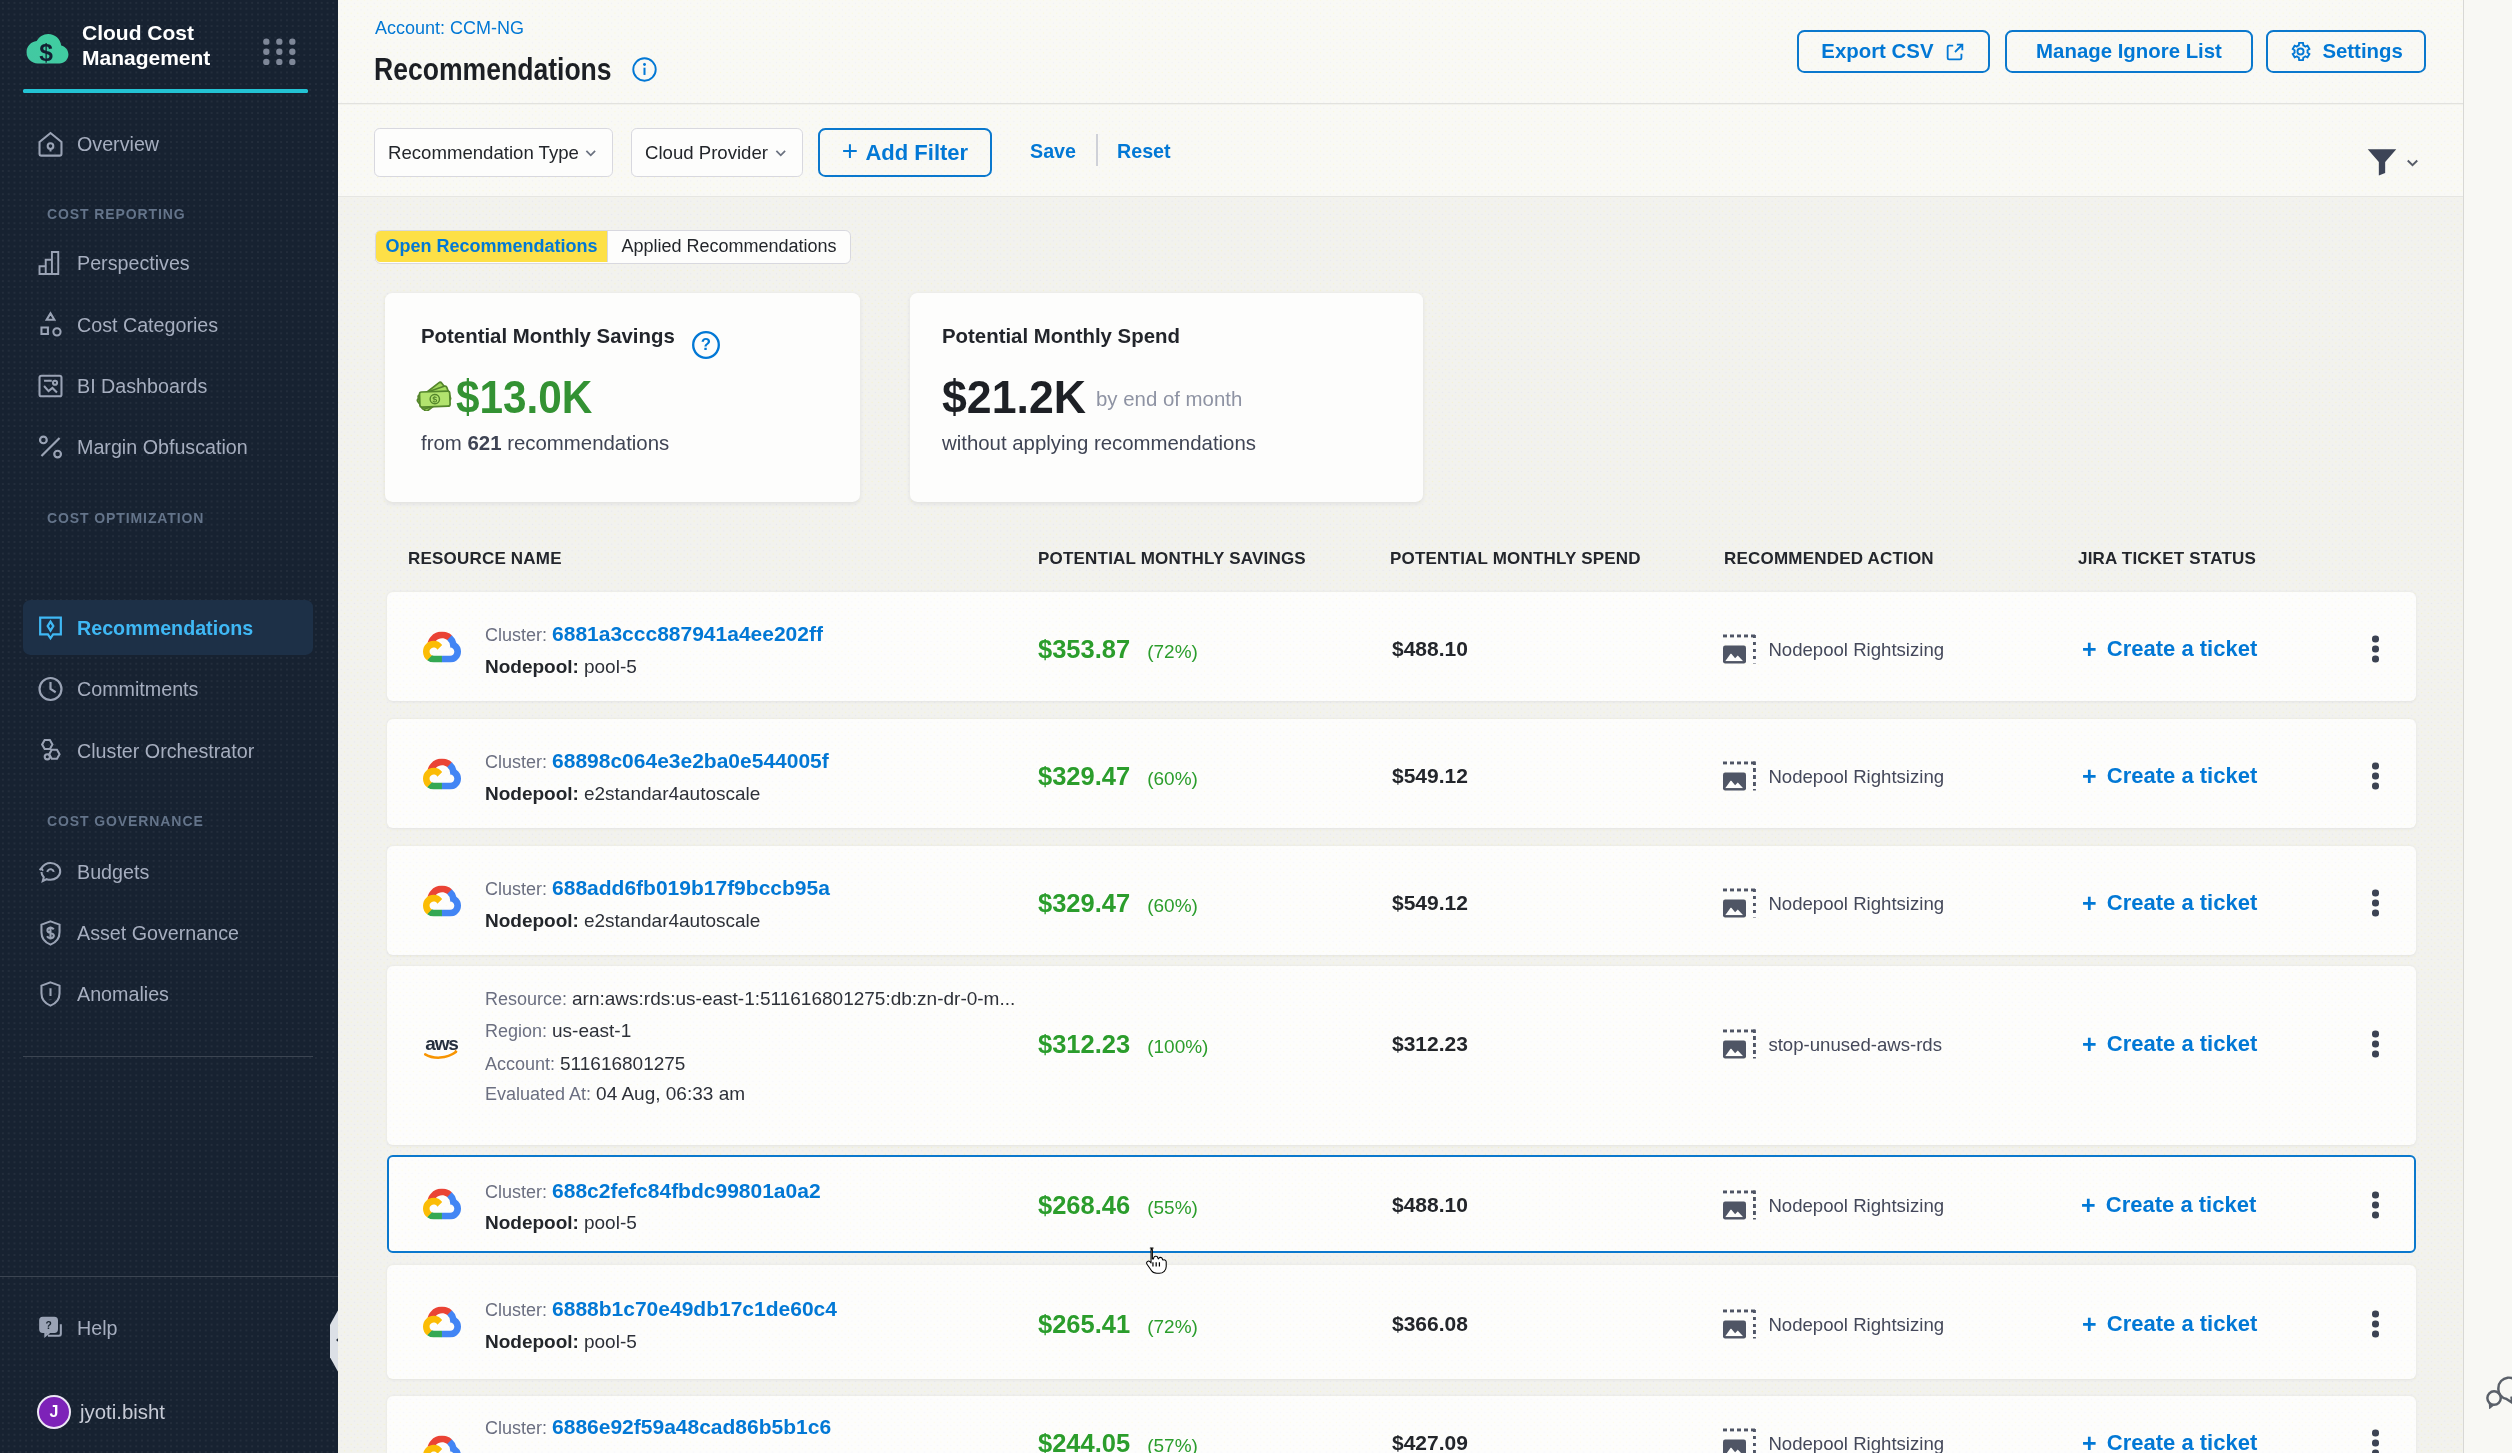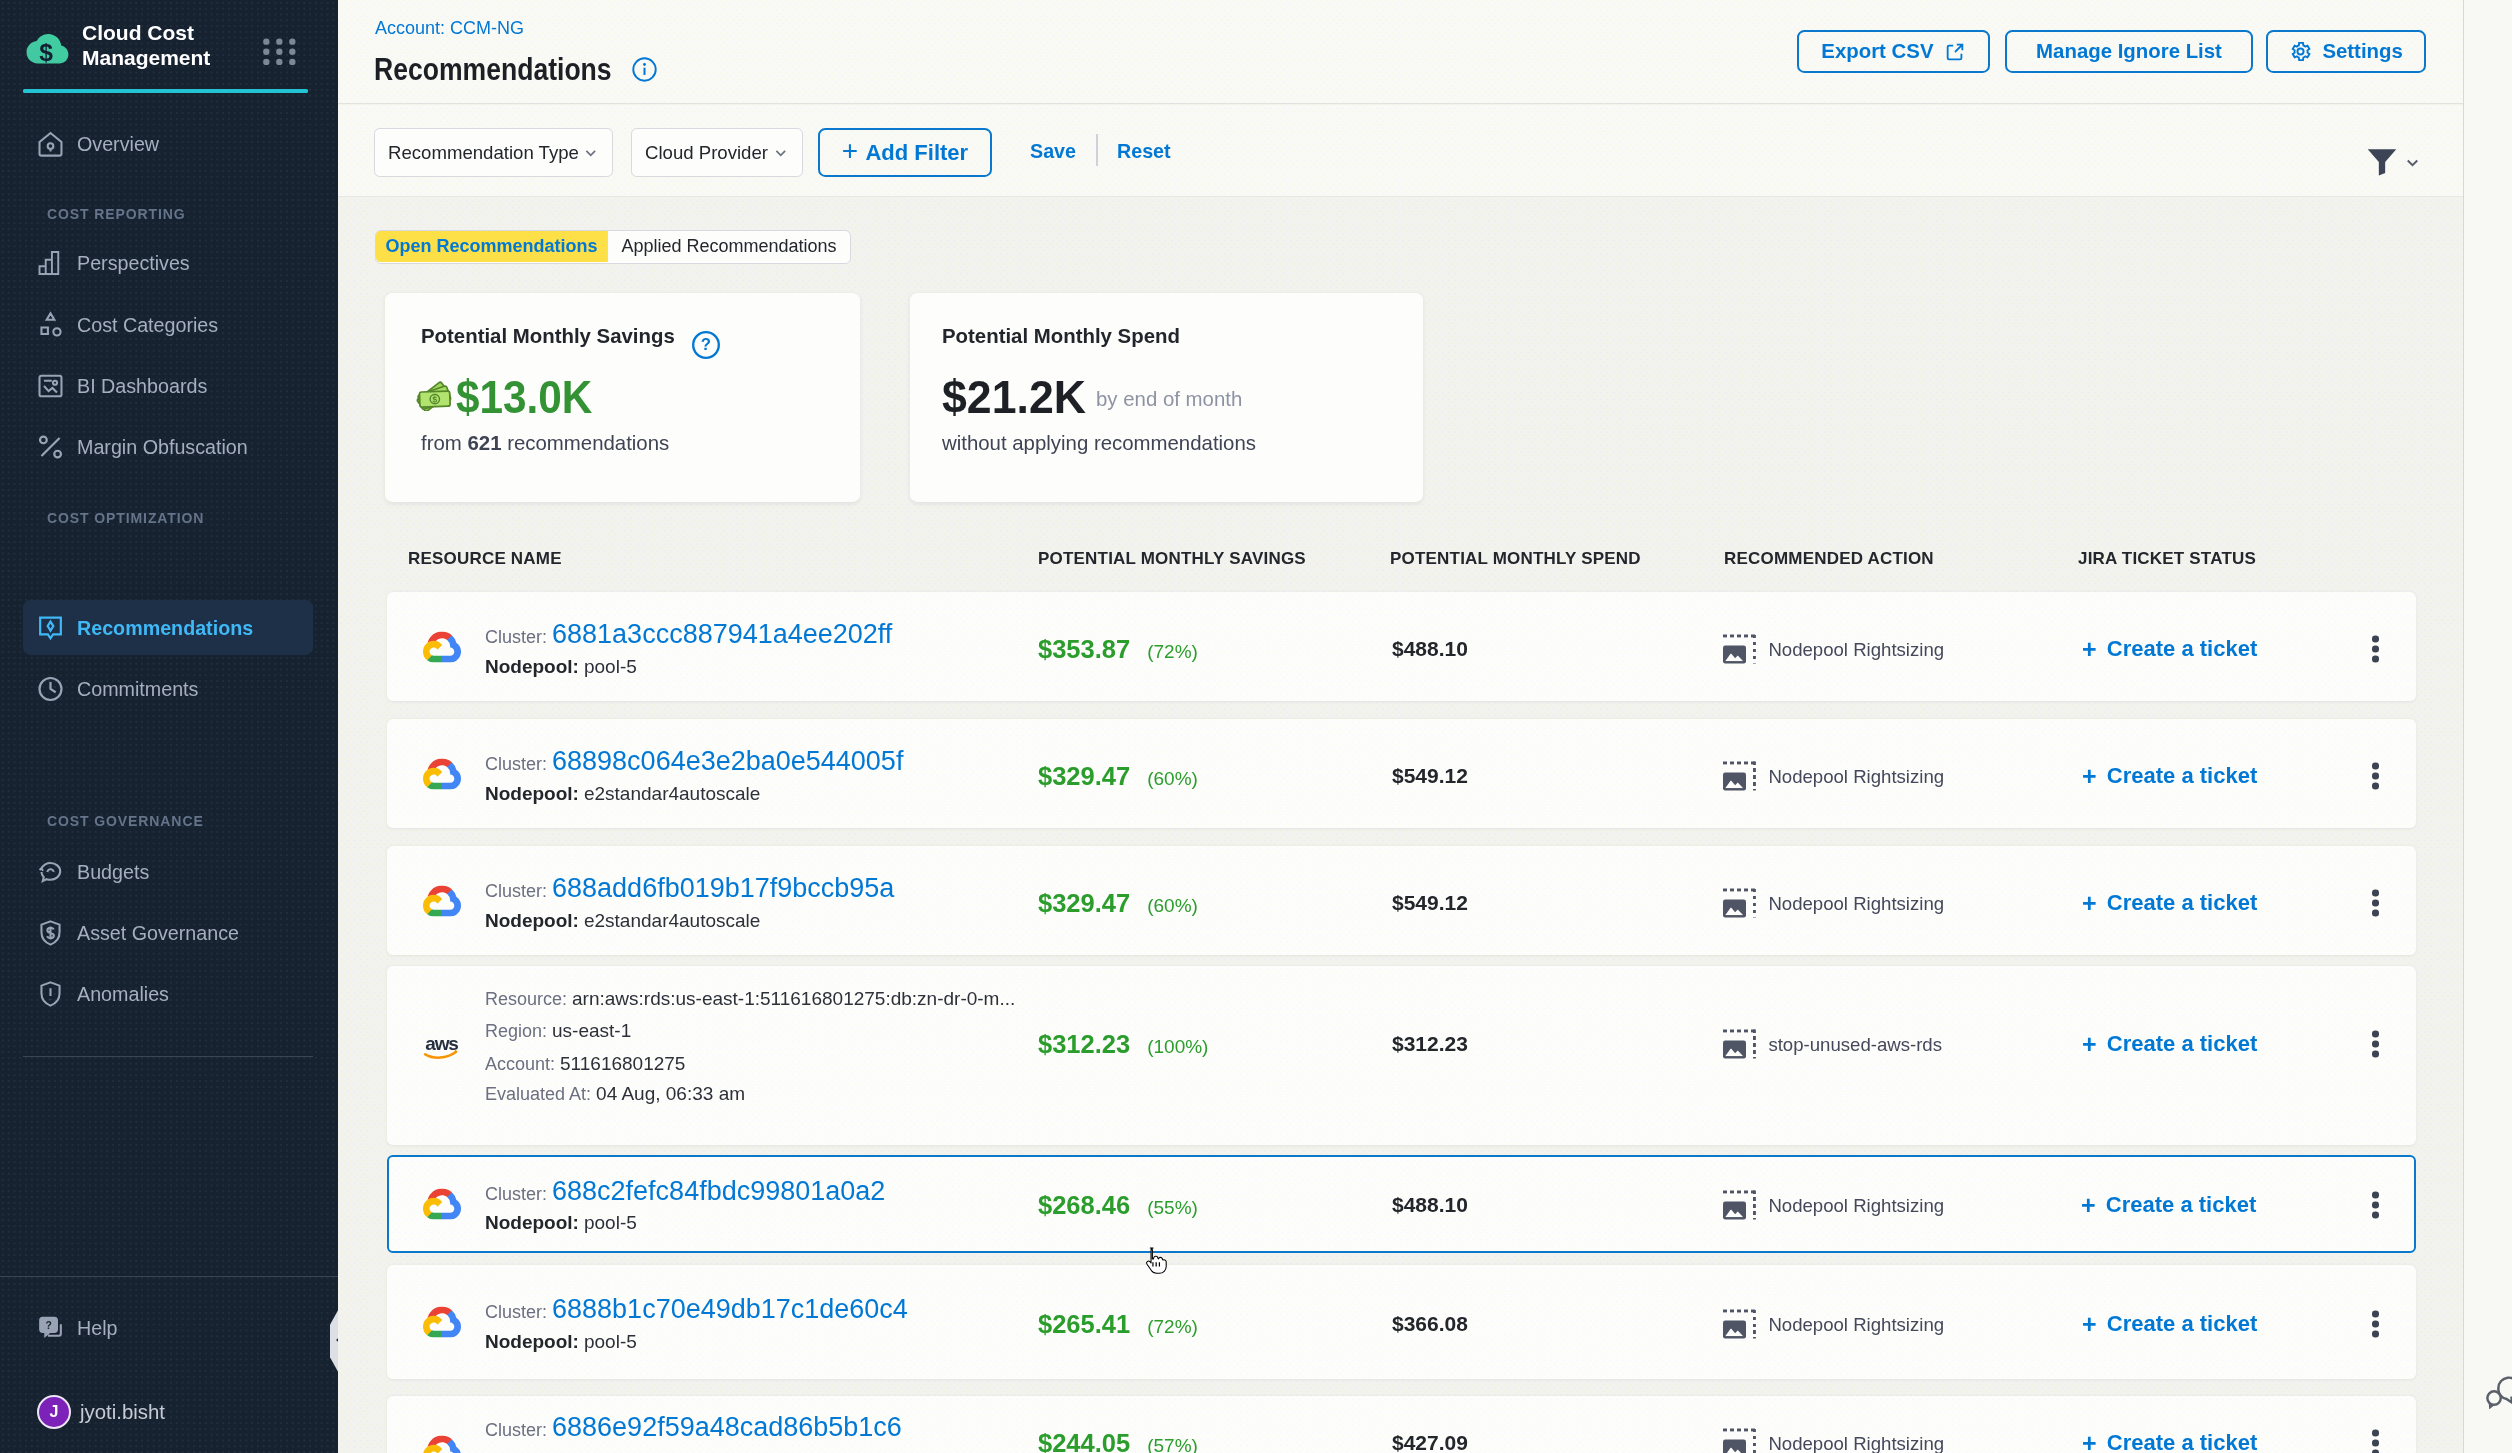--- a/index.html
+++ b/index.html
@@ -31,21 +31,21 @@
 .btn { position:absolute; border:2.2px solid #0a78cd; border-radius:7.3px; background:transparent;
   color:#0278d5; font-weight:bold; font-size:20.4px; display:flex; align-items:center; justify-content:center; gap:10.2px; white-space:nowrap;}
 .sel { position:absolute; background:#fdfdfc; border:1.5px solid #d8d8df; border-radius:5.8px;
   display:flex; align-items:center; font-size:18.6px; color:#23262b; padding:0 13px; justify-content:space-between; white-space:nowrap;}
 .card { position:absolute; background:#fdfdfc; border-radius:7.3px; box-shadow:0 1.5px 4.4px rgba(40,41,61,0.08); }
 .thead { position:absolute; font-size:17px; font-weight:bold; color:#23262c; letter-spacing:0.2px; white-space:nowrap; }
 .row { position:absolute; left:387px; width:2029px; background:#fdfdfc; border-radius:5.8px; box-shadow:0 0.7px 2.9px rgba(40,41,61,0.07); background-image:radial-gradient(rgba(120,120,255,0.05) 0.7px, transparent 1px),radial-gradient(rgba(255,225,0,0.08) 0.7px, transparent 1px); background-size:6.6px 6.6px; background-position:0 0,3.3px 3.3px; }
 .rowline { position:absolute; left:98px; font-size:18px; color:#6b6f80; white-space:nowrap; transform:translateY(-50%); }
 .rowline b.k { color:#23262b; font-weight:bold; font-size:19px; }
 .rowline .v { color:#2d3038; font-size:19px; }
-.cid { color:#0278d5; font-weight:normal; font-size:27px; }
+.cid { color:#0278d5; font-weight:bold; font-size:21px; }
 .sav { position:absolute; left:651px; transform:translateY(-50%); white-space:nowrap; }
 .sav .amt { font-size:25.5px; font-weight:bold; color:#2b9d2c; }
 .sav .pct { font-size:19px; color:#2b9d2c; margin-left:17px; }
 .spend { position:absolute; left:1005px; transform:translateY(-50%); font-size:21px; font-weight:bold; color:#23262b; }
 .action { position:absolute; left:1336px; transform:translateY(-50%); display:flex; align-items:center; gap:12.4px; font-size:18.6px; color:#44485a; white-space:nowrap;}
 .ticket { position:absolute; left:1695px; transform:translateY(-50%); font-size:22px; font-weight:bold; color:#0278d5; white-space:nowrap; display:flex; align-items:center; gap:10.2px;}
 .ticket .pl { font-size:25px; font-weight:bold; line-height:22px; }
 .kebab { position:absolute; left:1985px; transform:translateY(-50%); width:6.6px; }
 .kebab i { display:block; width:6.6px; height:6.6px; border-radius:50%; background:#3c4352; margin:3.3px 0; }
 .gcpic { position:absolute; left:36px; transform:translateY(-50%); }
@@ -129,20 +129,27 @@
       </svg>
     <div class="lbl" style="color:#3fb8f5;font-weight:bold">Recommendations</div>
   </div>
   <div class="navitem" style="top:665px">
     <svg class="ic" viewBox="0 0 24 24" fill="none" stroke="#9aa3b5" stroke-width="1.7">
         <circle cx="12" cy="12" r="8.5"></circle>
         <path d="M12 6.5V12l4 2.5"></path>
       </svg>
     <div class="lbl">Commitments</div>
   </div>
+  <div class="navitem" style="top:727px">
+    <svg class="ic" viewBox="0 0 24 24" fill="none" stroke="#9aa3b5" stroke-width="1.6">
+        <path d="M7.5 3.5h4l2 3.5-2 3.5h-4l-2-3.5zM13 11h4l2 3.5-2 3.5h-4l-2-3.5z"></path>
+        <circle cx="9.5" cy="16.5" r="2"></circle>
+      </svg>
+    <div class="lbl">Cluster Orchestrator</div>
+  </div>
   <div class="navsec" style="top:821px">COST GOVERNANCE</div>
   <div class="navitem" style="top:848px">
     <svg class="ic" viewBox="0 0 24 24" fill="none" stroke="#9aa3b5" stroke-width="1.6">
         <path d="M5 9c1.5-2.5 4-4 7-4 4 0 7.5 2.8 7.5 6.5S16 18 12 18c-1 0-2-.15-2.9-.45L6 19l.8-3C5.6 14.8 5 13.5 5 12"></path>
         <path d="M9.5 12c.3-1.5 1.6-2.4 3-2.1 1 .2 1.8 1 2 2"></path>
         <path d="M3.5 10.5 5 9.2 6.2 11"></path>
       </svg>
     <div class="lbl">Budgets</div>
   </div>
   <div class="navitem" style="top:909px">

